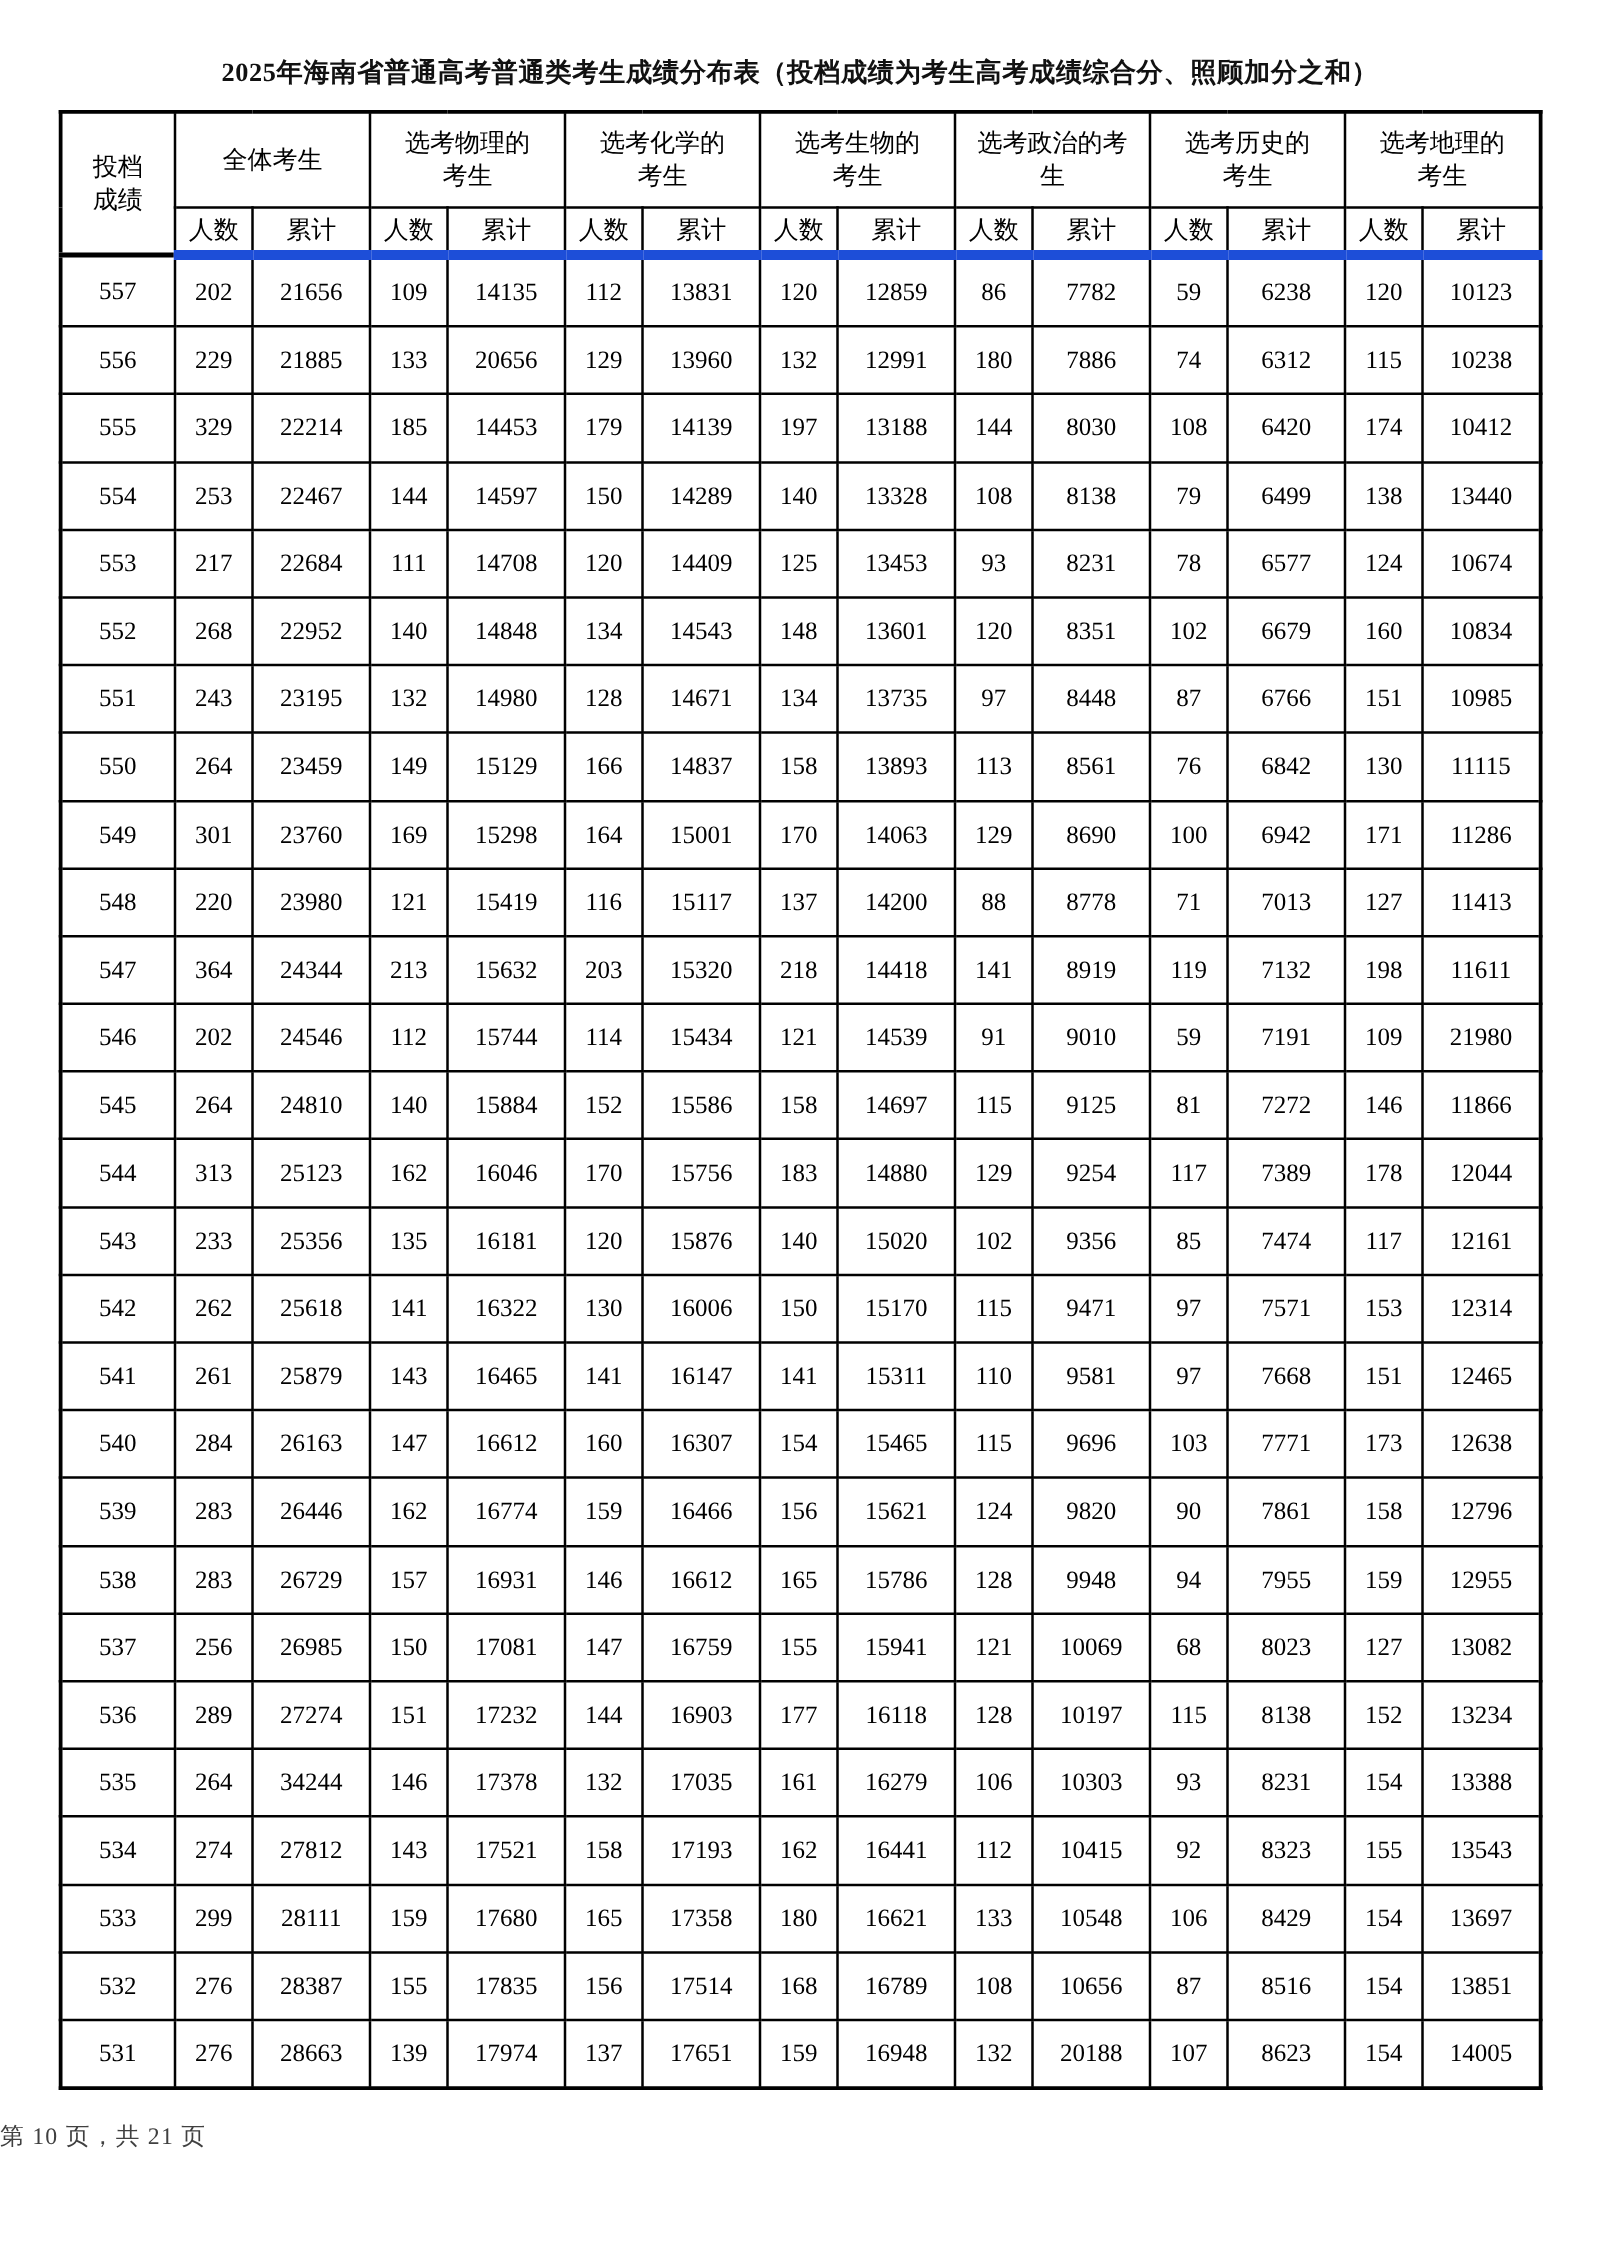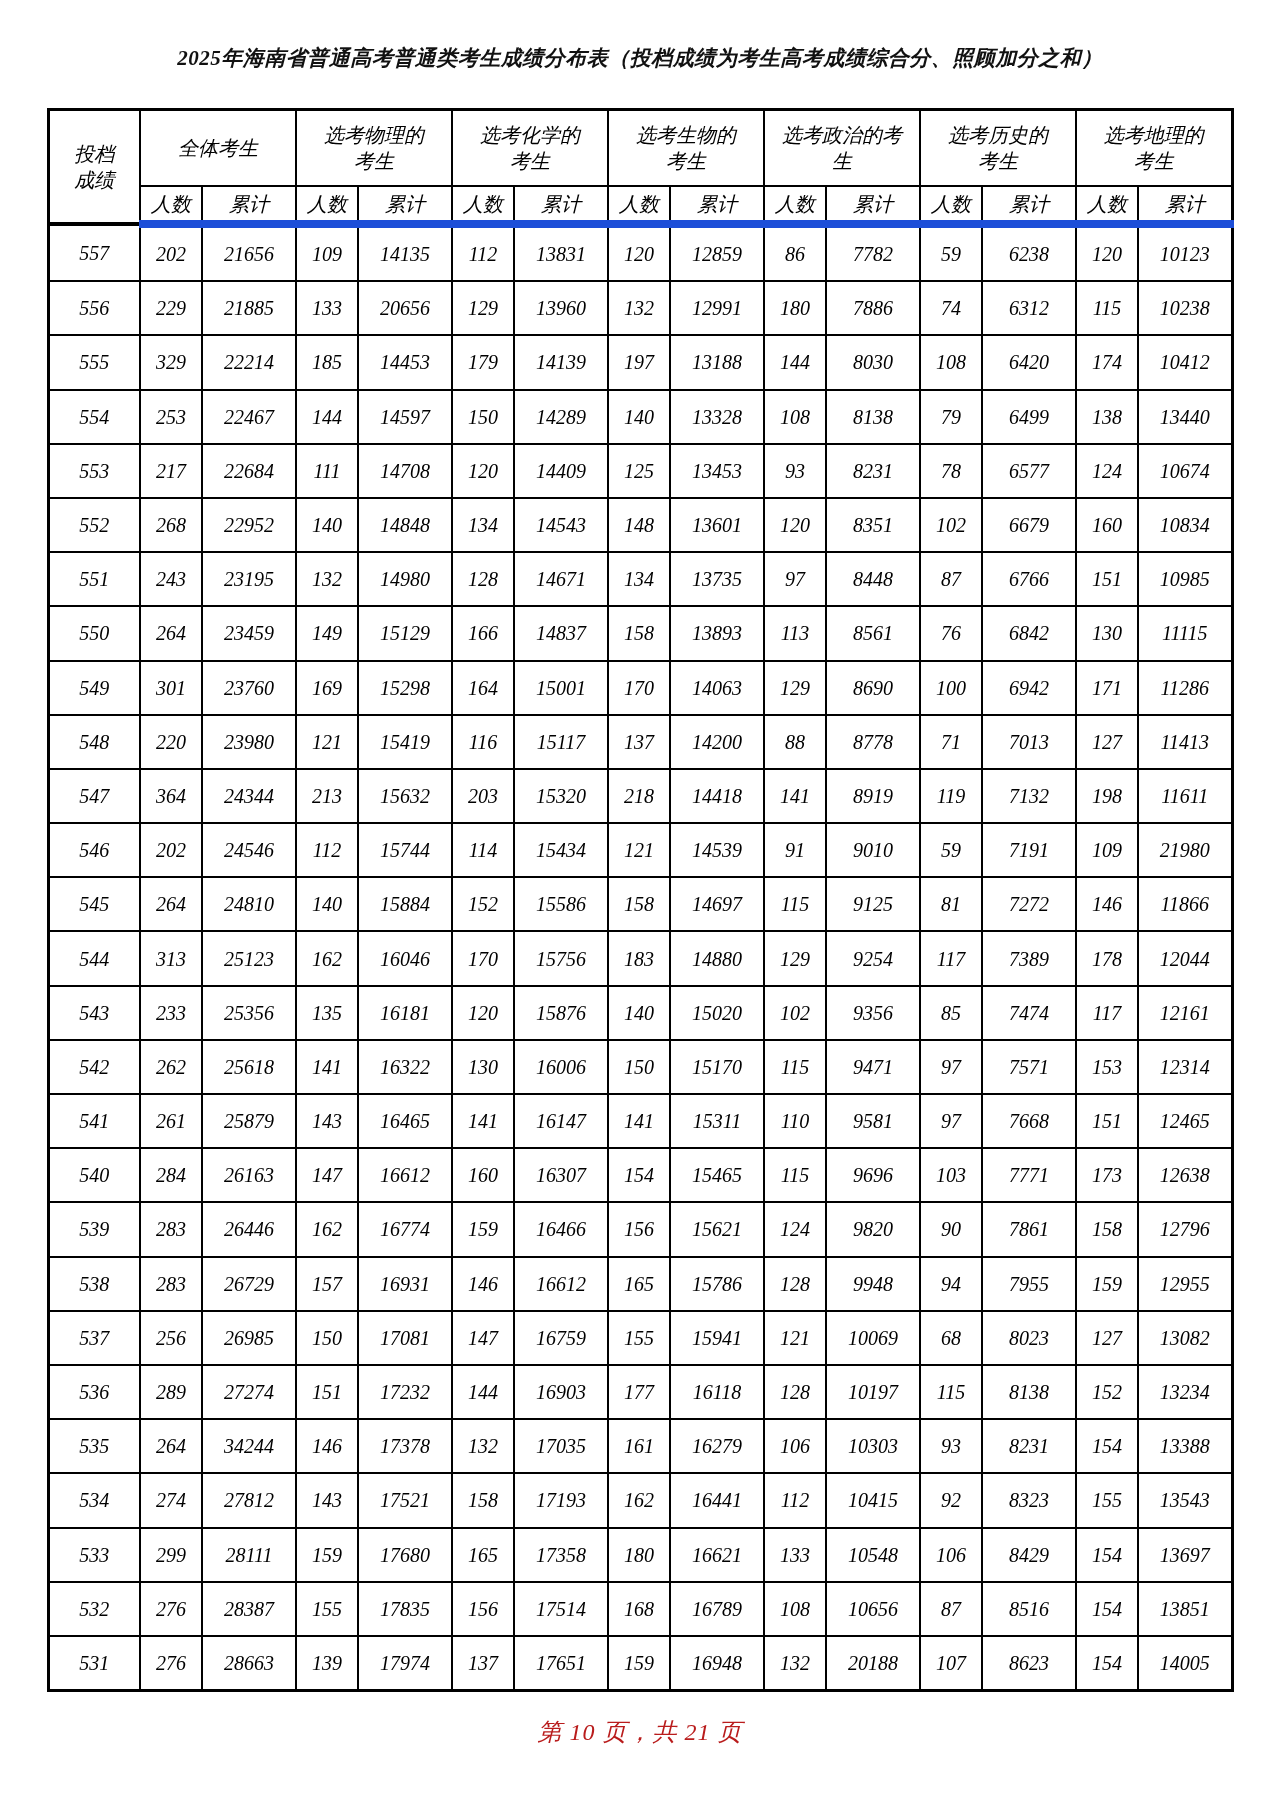--- a/index.html
+++ b/index.html
@@ -9,35 +9,34 @@
     width: 1280px;
     height: 1810px;
     overflow: hidden;
     font-family: "Liberation Serif", "DejaVu Serif", serif;
     color: #000000;
   }
   .page {
     width: 1280px;
     height: 1610px;
     position: relative;
-    font-style: italic;
   }
   .title {
     padding-top: 44px;
     text-align: center;
     font-size: 21px;
     font-weight: bold;
     letter-spacing: 0.5px;
     color: #111111;
   }
   table.dist {
     border-collapse: collapse;
     table-layout: fixed;
     width: 1184px;
-    margin: 36px auto 0 auto;
+    margin: 16px auto 0 auto;
     border: 3px solid #000000;
   }
   table.dist th, table.dist td {
     border: 2px solid #000000;
     text-align: center;
     vertical-align: middle;
     padding: 0;
     font-weight: normal;
     font-size: 20px;
     line-height: 1.3;
@@ -52,23 +51,22 @@
     border-bottom: 8px solid #1d4ed8;
   }
   table.dist th.score-head {
     border-bottom: 4px solid #000000;
   }
   table.dist tbody td {
     height: 52.2px;
   }
   .footer {
     margin-top: 24px;
-    text-align: center;
-    font-size: 24px;
-    color: #b91c1c;
+    font-size: 19px;
+    color: #404040;
     letter-spacing: 1px;
   }
 </style>
 </head>
 <body>
 
 <div class="page">
   <div class="title">2025年海南省普通高考普通类考生成绩分布表（投档成绩为考生高考成绩综合分、照顾加分之和）</div>
   <table class="dist">
     <colgroup>

